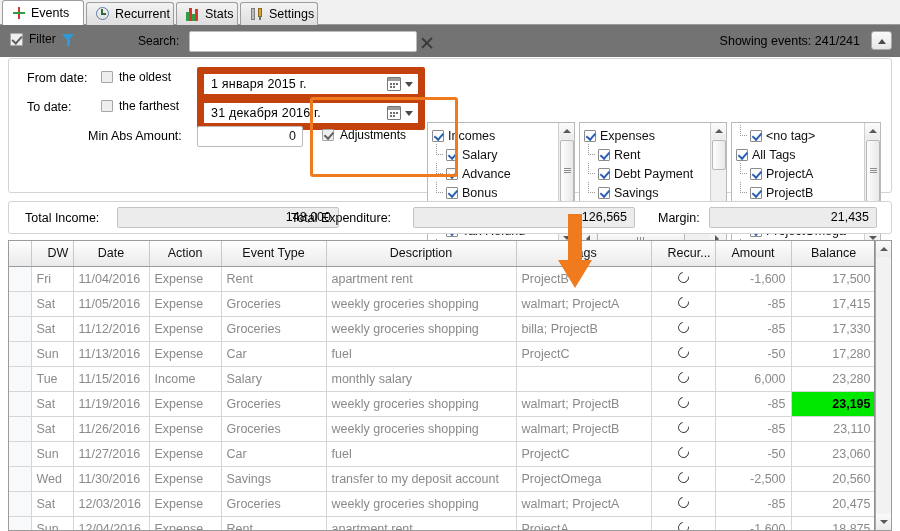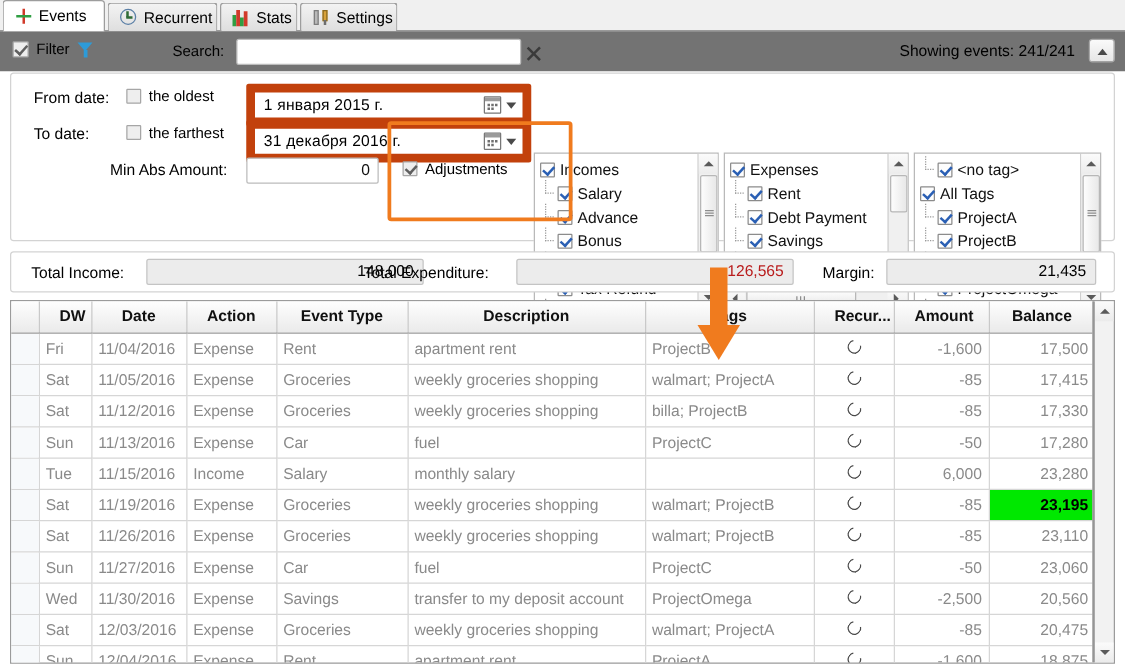--- a/index.html
+++ b/index.html
@@ -199,31 +199,31 @@
   
   .totals{
     position:absolute;left:8px;top:201px;width:884px;height:33px;
     border:1px solid #d3d3d3;border-radius:3px;background:#fff;
   }
   .t-lbl{position:absolute;top:9px;font-size:12.5px;white-space:nowrap;}
   .t-val{
     position:absolute;top:5px;height:21px;border:1px solid #c4c4c4;background:#ececec;border-radius:2px;
     text-align:right;padding-right:7px;line-height:19px;font-size:12.5px;
   }
-  .green{color:#000000;} .red{color:#b91c1c;}
+  .green{color:#000000;} .red{color:#000000;}
 
   
   .grid{
     position:absolute;left:8px;top:240px;width:884px;height:291px;
     border:1px solid #9b9b9b;background:#fff;overflow:hidden;
   }
   .grid-inner{position:absolute;left:0;top:0;right:17px;bottom:0;overflow:hidden;}
   table.ev{border-collapse:collapse;width:100%;table-layout:fixed;font-size:12.5px;}
   table.ev th{
-    height:25px;font-weight:bold;color:#111;
+    height:25px;font-weight:normal;color:#111;
     background:linear-gradient(#fefefe,#eaeaea);
     border-right:1px solid #c9c9c9;border-bottom:1px solid #9b9b9b;
     text-align:center;padding:0 16px;white-space:nowrap;
   }
   table.ev td{
     height:25px;color:#8a8a8a;border-right:1px solid #d6d6d6;border-bottom:1px solid #d6d6d6;
     padding:0 5px;white-space:nowrap;overflow:hidden;text-overflow:ellipsis;
   }
   td.c-ind{background:#f7f9fb;border-right:1px solid #c9c9c9;padding:0;position:relative;}
   th.c-ind{background:linear-gradient(#fefefe,#eaeaea);}

